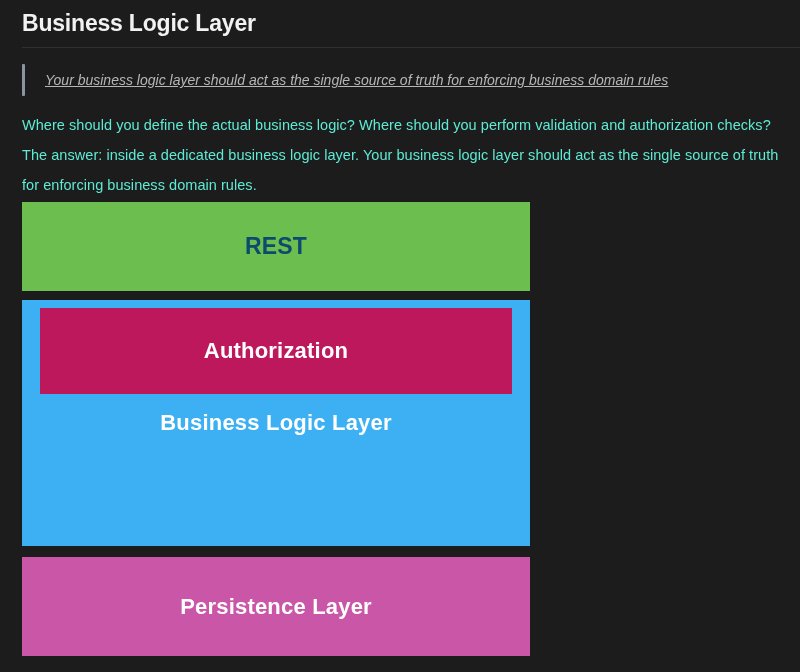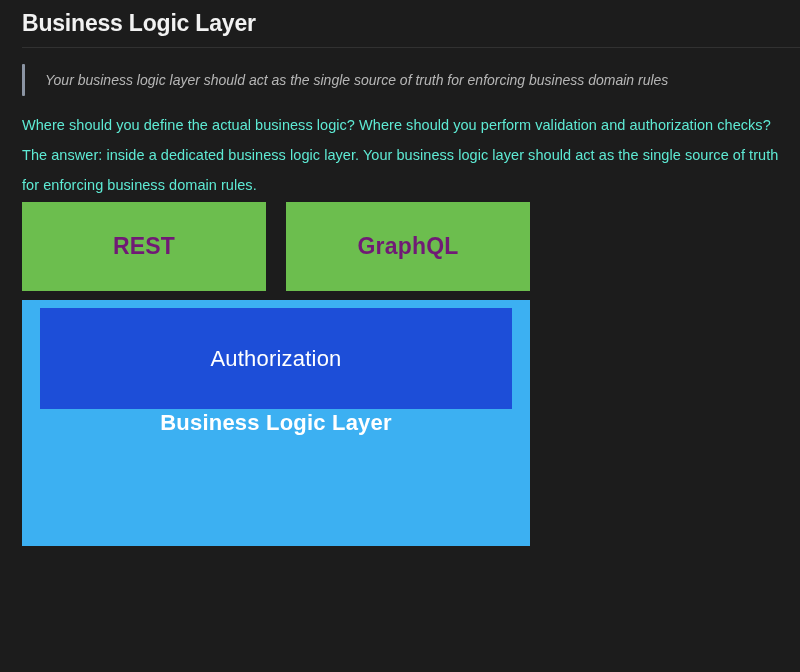--- a/index.html
+++ b/index.html
@@ -70,20 +70,21 @@
   }
   .blockquote-text {
     position: absolute;
     left: 23px;
     top: 4px;
     font-size: 14px;
     font-style: italic;
     color: #b6b6b6;
     line-height: 24px;
     white-space: nowrap;
+    text-decoration: underline;
   }
 
   
   .body-copy {
     position: absolute;
     left: 22px;
     top: 110px;
     width: 772px;
     font-size: 14.5px;
     color: #5eead4;
@@ -103,46 +104,46 @@
     display: flex;
     gap: 20px;
     height: 89px;
   }
   .api-box {
     flex: 1 1 0;
     background: #6cbe4e;
     display: flex;
     align-items: center;
     justify-content: center;
-    color: #701a75;
+    color: #0c4a6e;
     font-size: 23px;
     font-weight: 600;
     letter-spacing: 0.2px;
   }
 
   .bll-box {
     margin-top: 9px;
     height: 246px;
     background: #3cb0f2;
     position: relative;
     box-sizing: border-box;
   }
   .auth-box {
     position: absolute;
     left: 18px;
     top: 8px;
     right: 18px;
-    height: 101px;
-    background: #1d4ed8;
+    height: 86px;
+    background: #be185d;
     display: flex;
     align-items: center;
     justify-content: center;
     color: #ffffff;
     font-size: 22px;
-    font-weight: 400;
+    font-weight: 700;
     letter-spacing: 0.2px;
   }
   .bll-label {
     position: absolute;
     left: 0;
     right: 0;
     top: 110px;
     text-align: center;
     color: #ffffff;
     font-size: 22px;
@@ -179,28 +180,28 @@
   </div>
 
   <div class="body-copy">Where should you define the actual business logic? Where should you perform validation and authorization checks? The answer: inside a dedicated business logic layer. Your business logic layer should act as the single source of truth for enforcing business domain rules.</div>
 
   <div class="diagram">
 
     <div class="api-row">
       <div class="api-box">
         <span>REST</span>
       </div>
-      <div class="api-box">
-        <span>GraphQL</span>
-      </div>
     </div>
 
     <div class="bll-box">
       <div class="auth-box">
         <span>Authorization</span>
       </div>
       <div class="bll-label">Business Logic Layer</div>
     </div>
 
+    <div class="persistence-box">
+      <span>Persistence Layer</span>
+    </div>
 
   </div>
 
 </div>
 
 </body></html>

